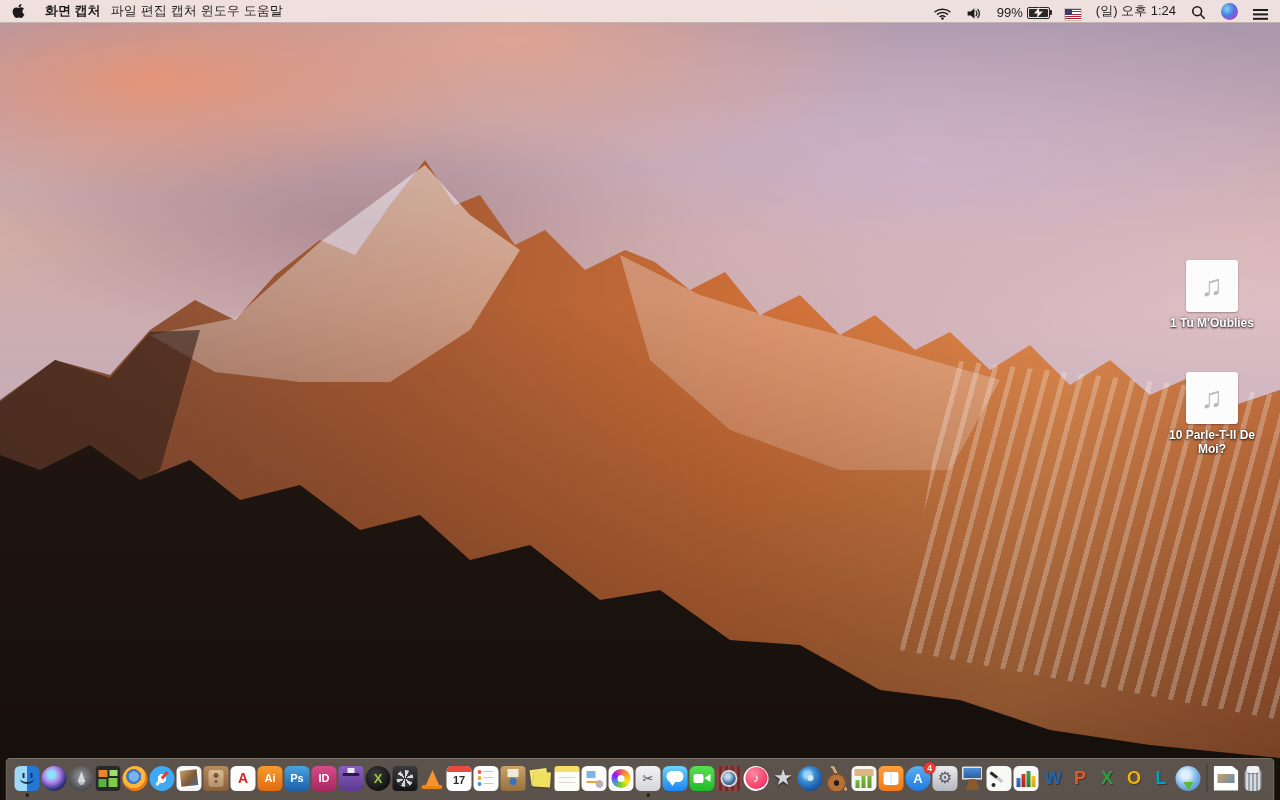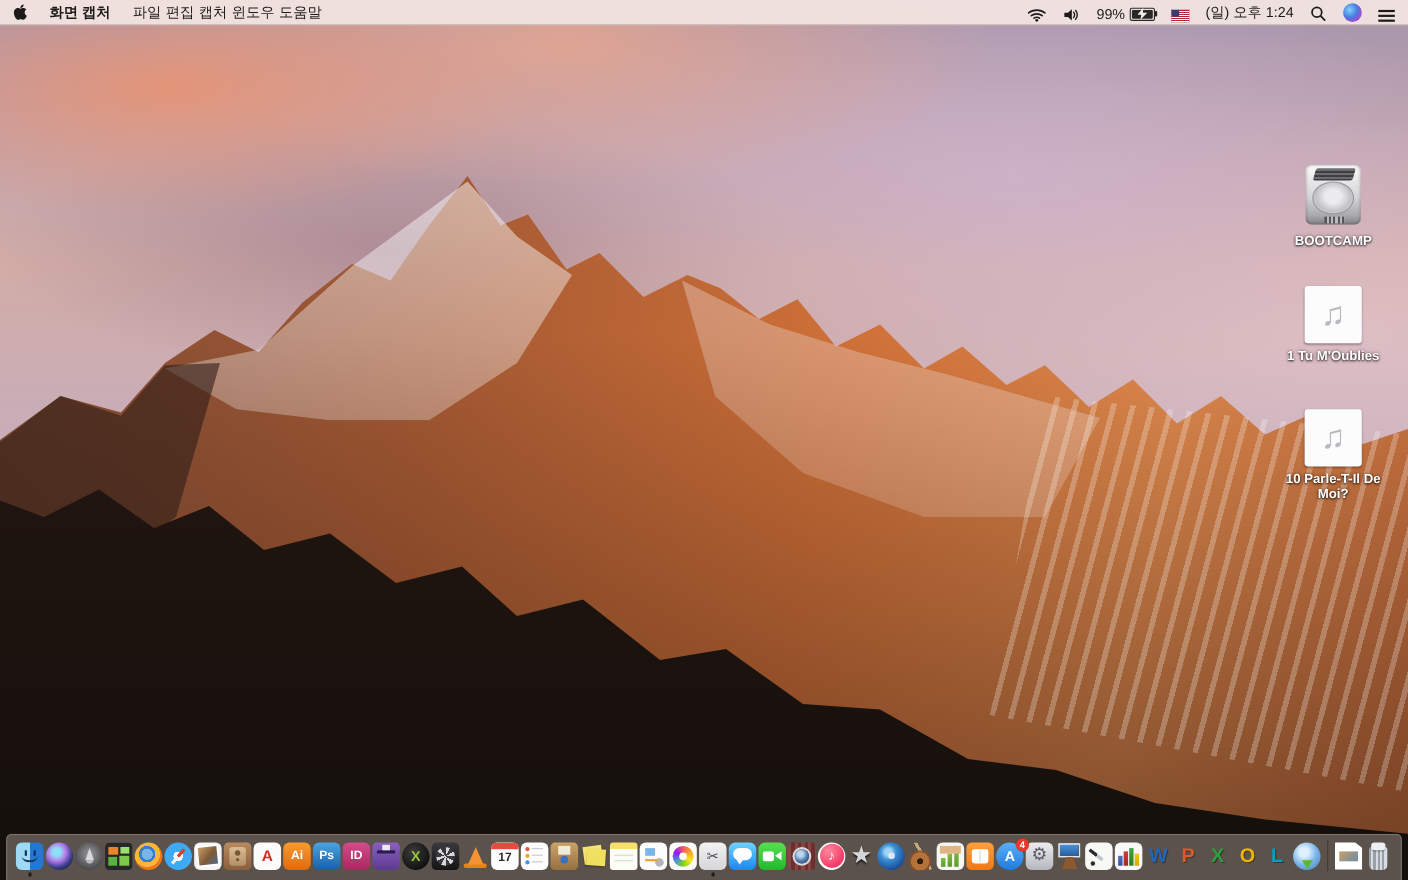--- a/index.html
+++ b/index.html
@@ -30,21 +30,21 @@
   .wall-leftdark{position:absolute;inset:0;background:rgba(48,30,24,.6);
     clip-path:polygon(0 402px,55px 360px,110px 378px,150px 332px,200px 330px,160px 470px,90px 520px,0 500px);}
   .wall-rocks{position:absolute;inset:0;background:linear-gradient(180deg,#3a2820 0%,#241712 40%,#140f0b 100%);
     clip-path:polygon(0 455px,40px 470px,90px 445px,140px 480px,190px 460px,240px 500px,300px 485px,360px 530px,420px 515px,470px 560px,530px 545px,600px 600px,660px 590px,730px 640px,800px 645px,880px 690px,960px 700px,1050px 730px,1150px 745px,1280px 758px,1280px 800px,0 800px);}
 
   
   .menubar{position:absolute;top:0;left:0;right:0;height:23px;display:flex;align-items:center;
     padding:0 12px;box-sizing:border-box;background:rgba(242,228,225,.94);
     border-bottom:1px solid rgba(120,90,85,.35);font-size:13px;color:#1d1b1a;z-index:30;}
   .apple{display:flex;align-items:center;margin-right:20px;}
-  .app-name{font-weight:bold;margin-right:20px;}
+  .app-name{font-weight:bold;margin-right:10px;}
   .menus{display:flex;gap:4px;}
   .menu-item{cursor:default;}
   .mb-right{margin-left:auto;display:flex;align-items:flex-end;gap:15px;}
   .mb-ic{display:flex;align-items:center;}
   .batt-wrap{display:flex;align-items:center;gap:4px;}
   .batt{position:relative;width:21px;height:10px;border:1px solid #2a2826;border-radius:2px;}
   .batt-fill{position:absolute;inset:1px;background:#2a2826;border-radius:1px;}
   .batt-nub{position:absolute;right:-3px;top:2.5px;width:2px;height:5px;background:#2a2826;border-radius:0 1px 1px 0;}
   .bolt{position:absolute;left:6px;top:-1px;z-index:2;}
   .flag{width:16px;height:11px;position:relative;background:repeating-linear-gradient(180deg,#b22234 0 .9px,#fff .9px 1.8px);box-shadow:0 0 0 .5px rgba(0,0,0,.3);}
@@ -266,29 +266,20 @@
             <circle cx="7" cy="7" r="5" stroke="#1d1b1a" stroke-width="1.8"></circle>
             <line x1="10.8" y1="10.8" x2="15" y2="15" stroke="#1d1b1a" stroke-width="1.8" stroke-linecap="round"></line>
           </svg>
       </span>
       <span class="siri-mb"></span>
       <span class="list-icon"></span>
     </span>
   </div>
 
   <div class="desktop-icons">
-      <div class="desk-icon" style="top: 148px;">
-        <div class="hd">
-          <div class="hd-body"></div>
-          <div class="hd-top"></div>
-          <div class="hd-platter"></div>
-          <div class="hd-vent"></div>
-        </div>
-        <div class="desk-label">BOOTCAMP</div>
-      </div>
       <div class="desk-icon" style="top: 260px;">
         <div class="audio">♫</div>
         <div class="desk-label">1 Tu M'Oublies</div>
       </div>
       <div class="desk-icon" style="top: 372px;">
         <div class="audio">♫</div>
         <div class="desk-label">10 Parle-T-Il De Moi?</div>
       </div>
     </div>
 

